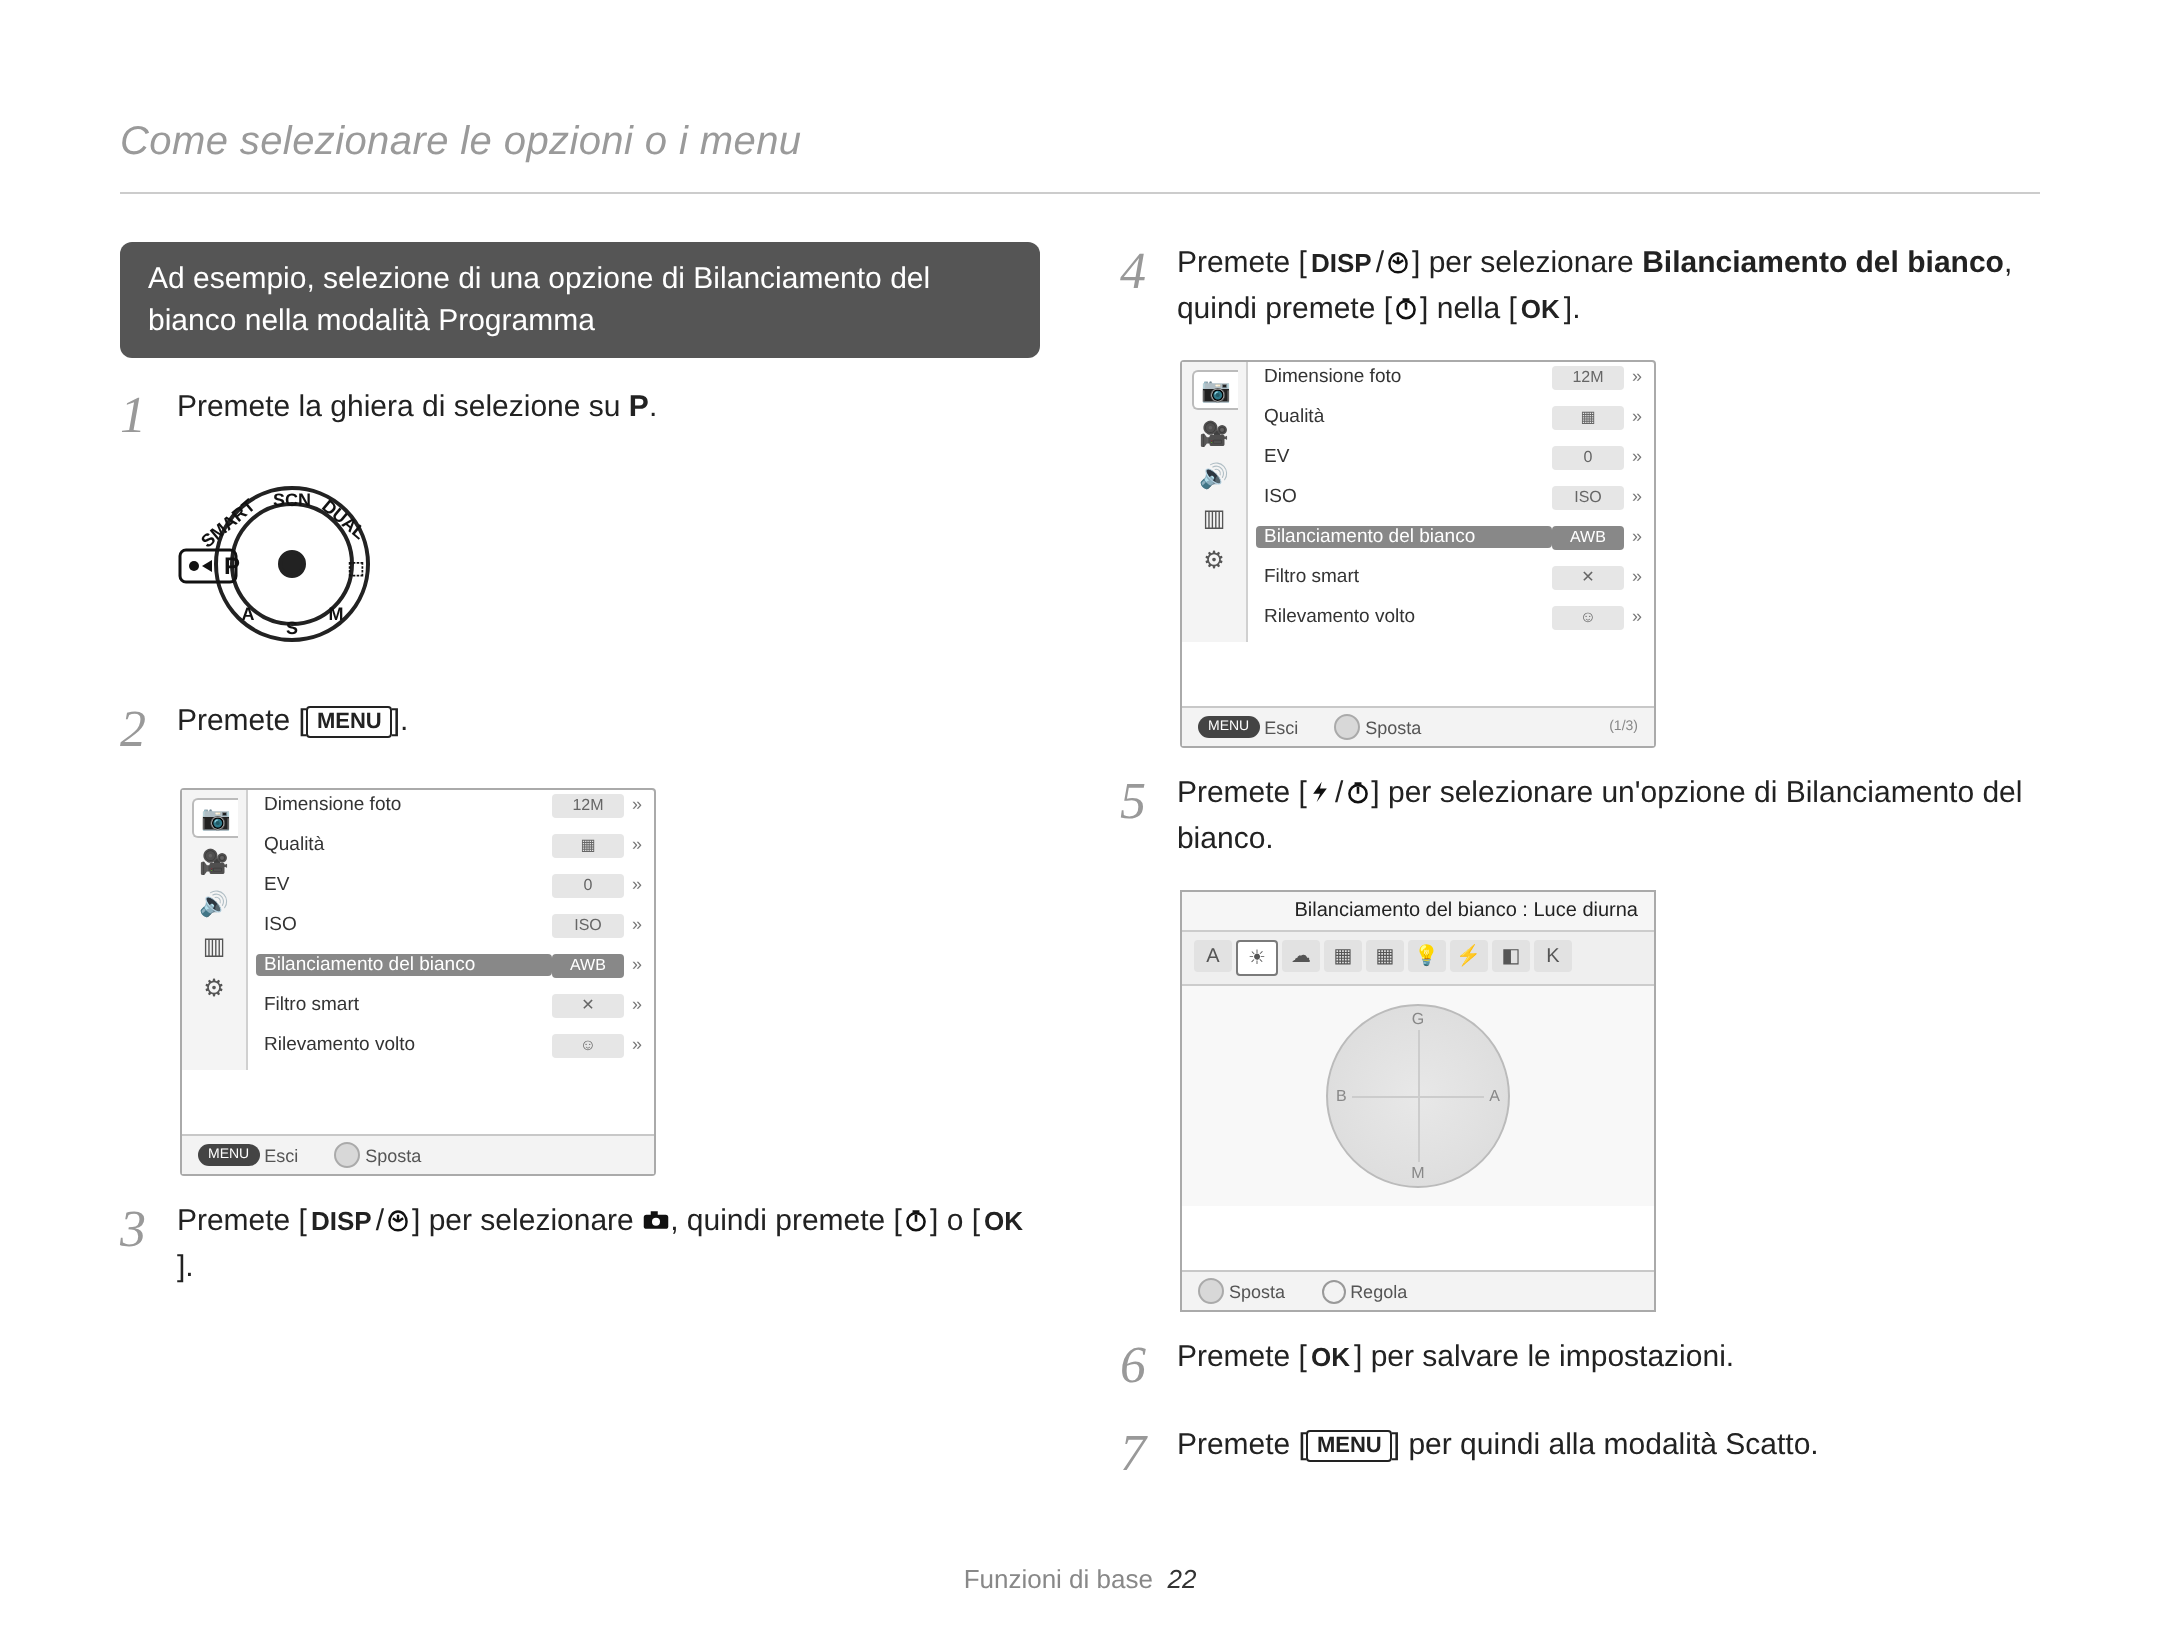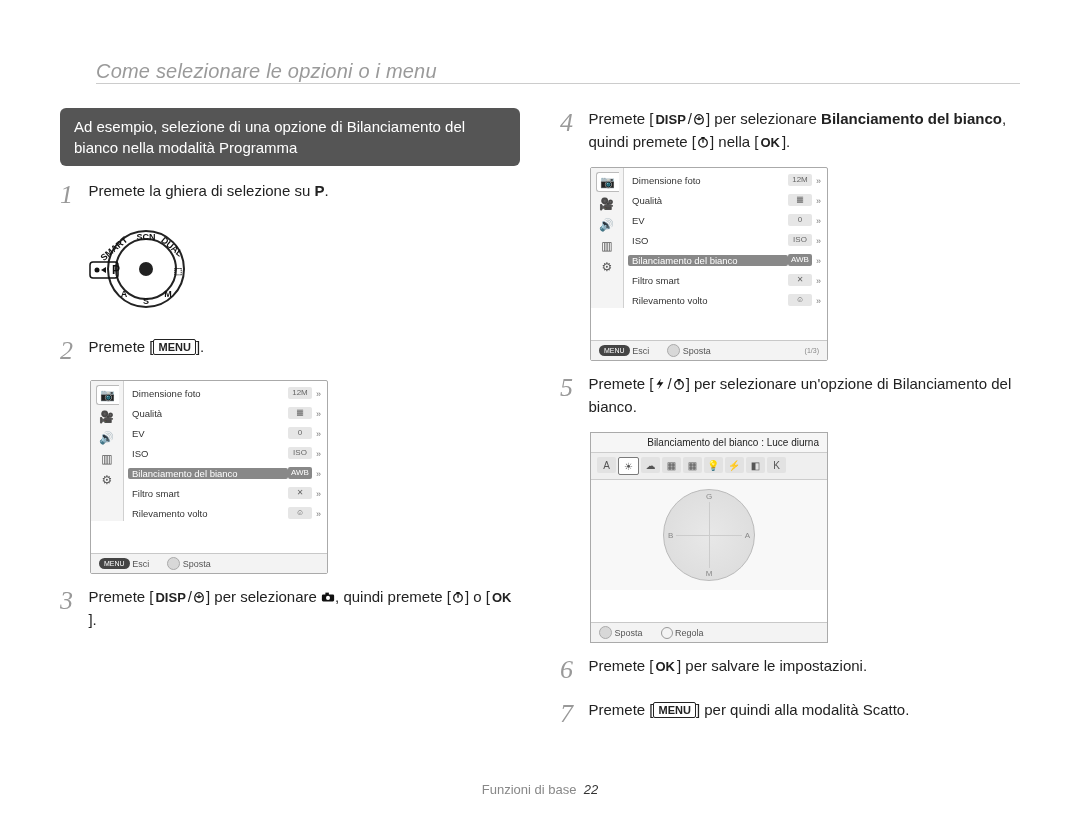--- a/index.html
+++ b/index.html
@@ -11,25 +11,24 @@
     height: 815px;
     box-sizing: border-box;
     padding: 60px 60px 20px 60px;
     position: relative;
   }
   .header {
     font-size: 20px;
     color: #9a9a9a;
     font-weight: 300;
     border-bottom: 1px solid #ccc;
-    padding-bottom: 0;
+    padding-bottom: 13px;
     margin-bottom: 24px;
     font-style: italic;
     letter-spacing: 0.2px;
-    margin-left: 36px;
   }
   .cols {
     display: flex;
     gap: 40px;
   }
   .col {
     flex: 1;
     min-width: 0;
   }
   .note-box {
@@ -124,36 +123,35 @@
     border-radius: 3px 0 0 3px;
     margin-right: -1px;
   }
   .screen-rows {
     flex: 1;
     font-size: 9.5px;
     color: #333;
   }
   .screen-row {
     display: flex;
-    align-items: flex-end;
+    align-items: flex-start;
     padding: 2px 6px 2px 8px;
     border-bottom: 0;
     height: 16px;
   }
   .screen-row .lbl { flex: 1; }
   .screen-row .val {
-    width: 24px;
+    width: 36px;
     height: 12px;
     background: #e6e6e6;
     border-radius: 2px;
     font-size: 8px;
     text-align: center;
     line-height: 12px;
     color: #666;
-    margin-top: 45px;
   }
   .screen-row .arr {
     margin-left: 4px;
     font-size: 9px;
     color: #777;
   }
   .screen-row.sel .lbl,
   .screen-row.sel .val {
     background: #888;
     color: #fff;

